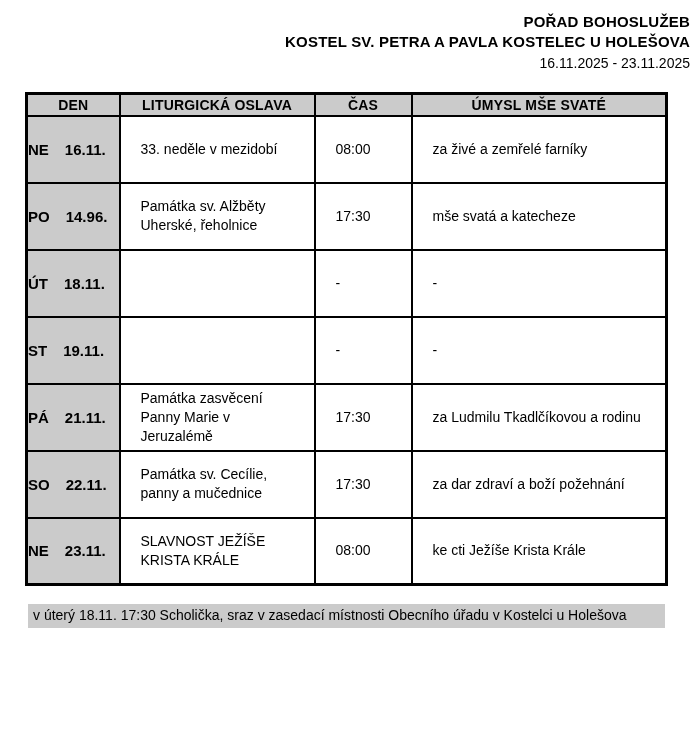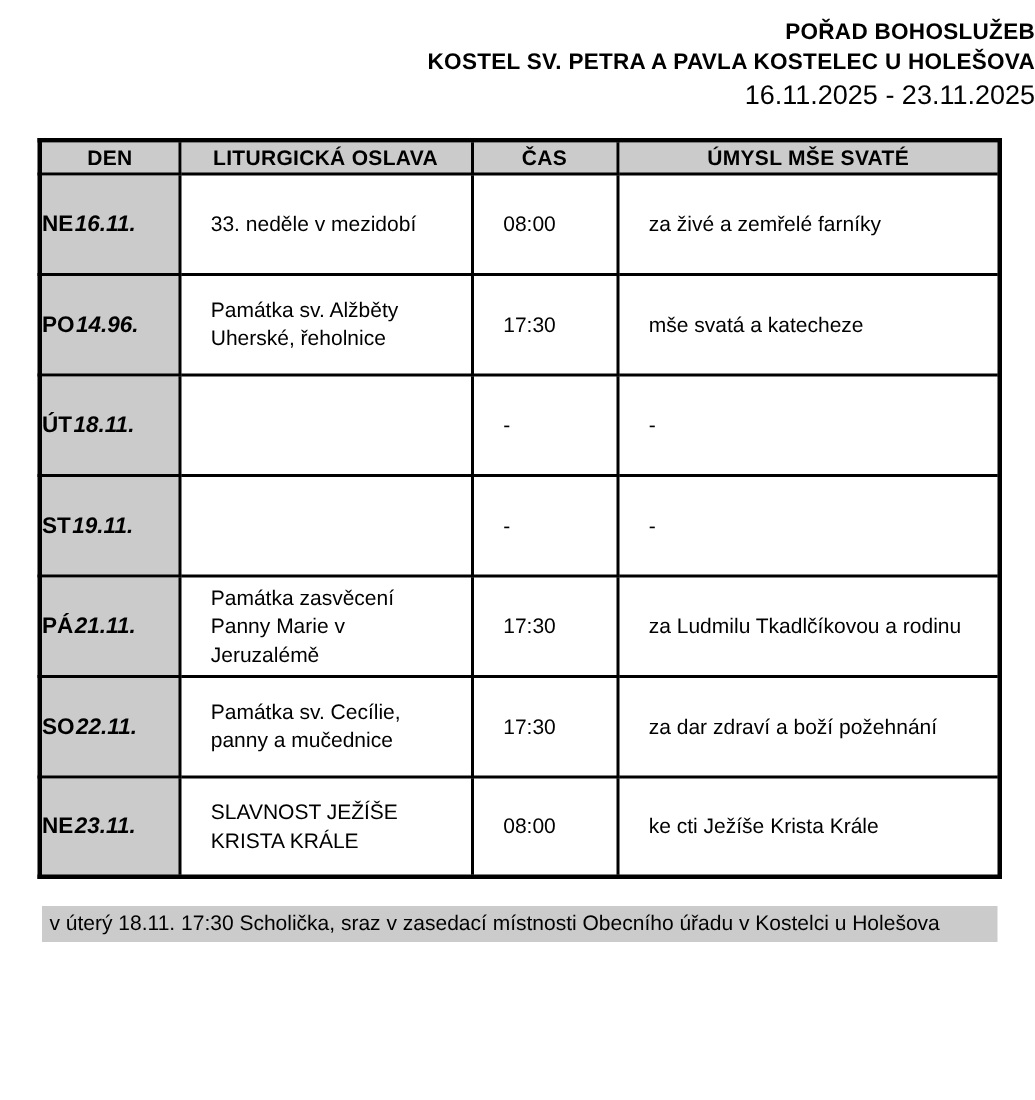--- a/index.html
+++ b/index.html
@@ -15,21 +15,21 @@
 
   
   .doc-header { padding-top: 12px; text-align: right; }
   .doc-title {
     font-size: 15px; font-weight: bold; line-height: 20px; letter-spacing: 0.2px;
   }
   .doc-subtitle {
     font-size: 15px; font-weight: bold; line-height: 20px; letter-spacing: 0.2px;
   }
   .doc-daterange {
-    font-size: 18px; font-weight: normal; line-height: 20px; margin-top: 1px;
+    font-size: 14px; font-weight: normal; line-height: 20px; margin-top: 1px;
   }
 
   
   table.schedule {
     margin: 19px 0 0 25px;
     width: 640px;
     border-collapse: collapse;
     border: 3px solid #000000;
     table-layout: fixed;
   }
@@ -45,21 +45,21 @@
     font-weight: bold;
     letter-spacing: 0.2px;
   }
   tr.data-row { height: 67px; }
   td.day-cell {
     background: #cbcbcb;
     font-size: 15px;
     font-weight: bold;
     white-space: nowrap;
   }
-  td.day-cell .day-date { margin-left: 1px; font-style: italic; }
+  td.day-cell .day-date { margin-left: 16px; }
   td.celebration-cell, td.time-cell, td.intention-cell {
     background: #ffffff;
     font-size: 14px;
     line-height: 19px;
     padding: 0 20px;
   }
 
   
   .footer-note {
     margin: 18px 0 12px 28px;

